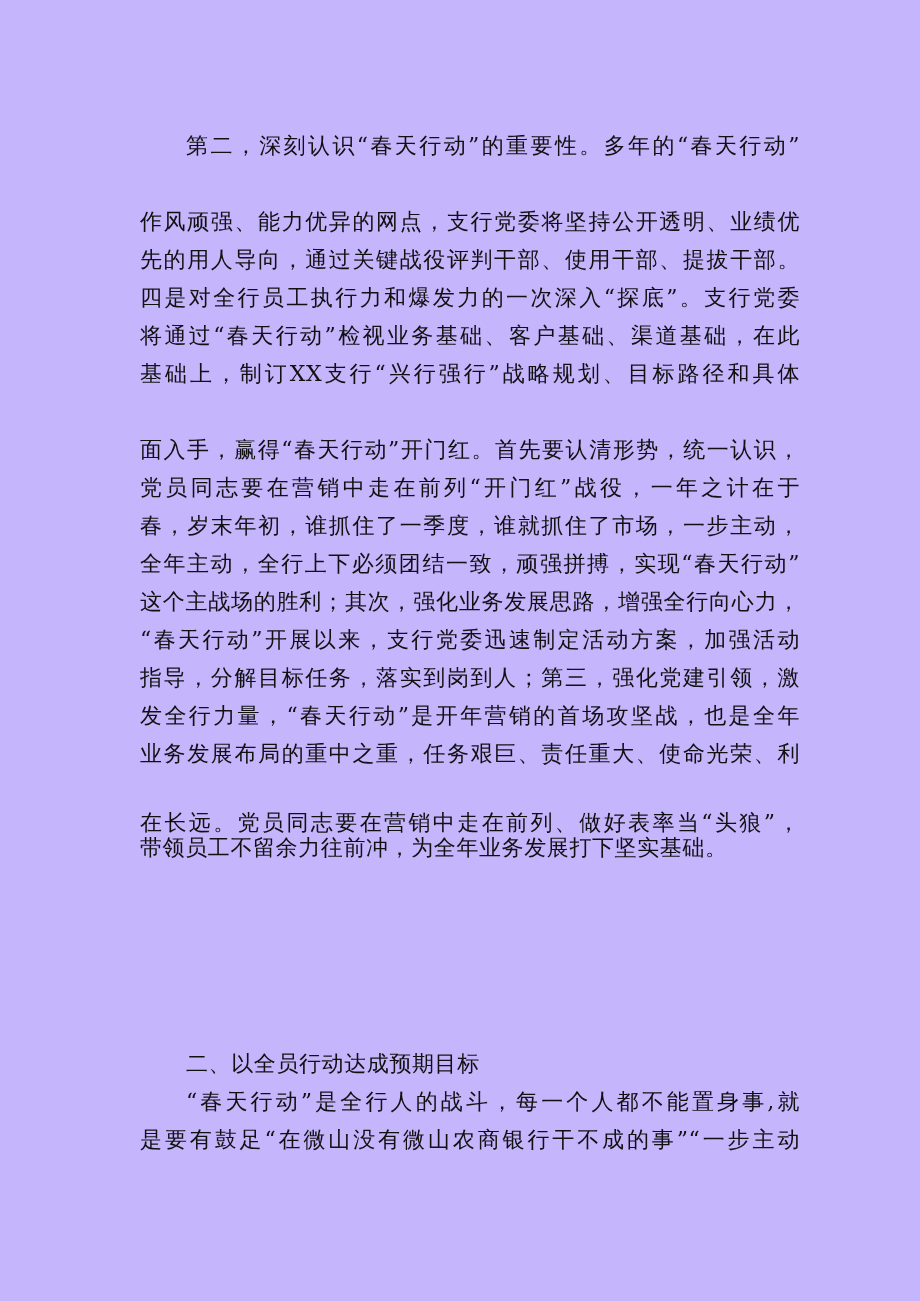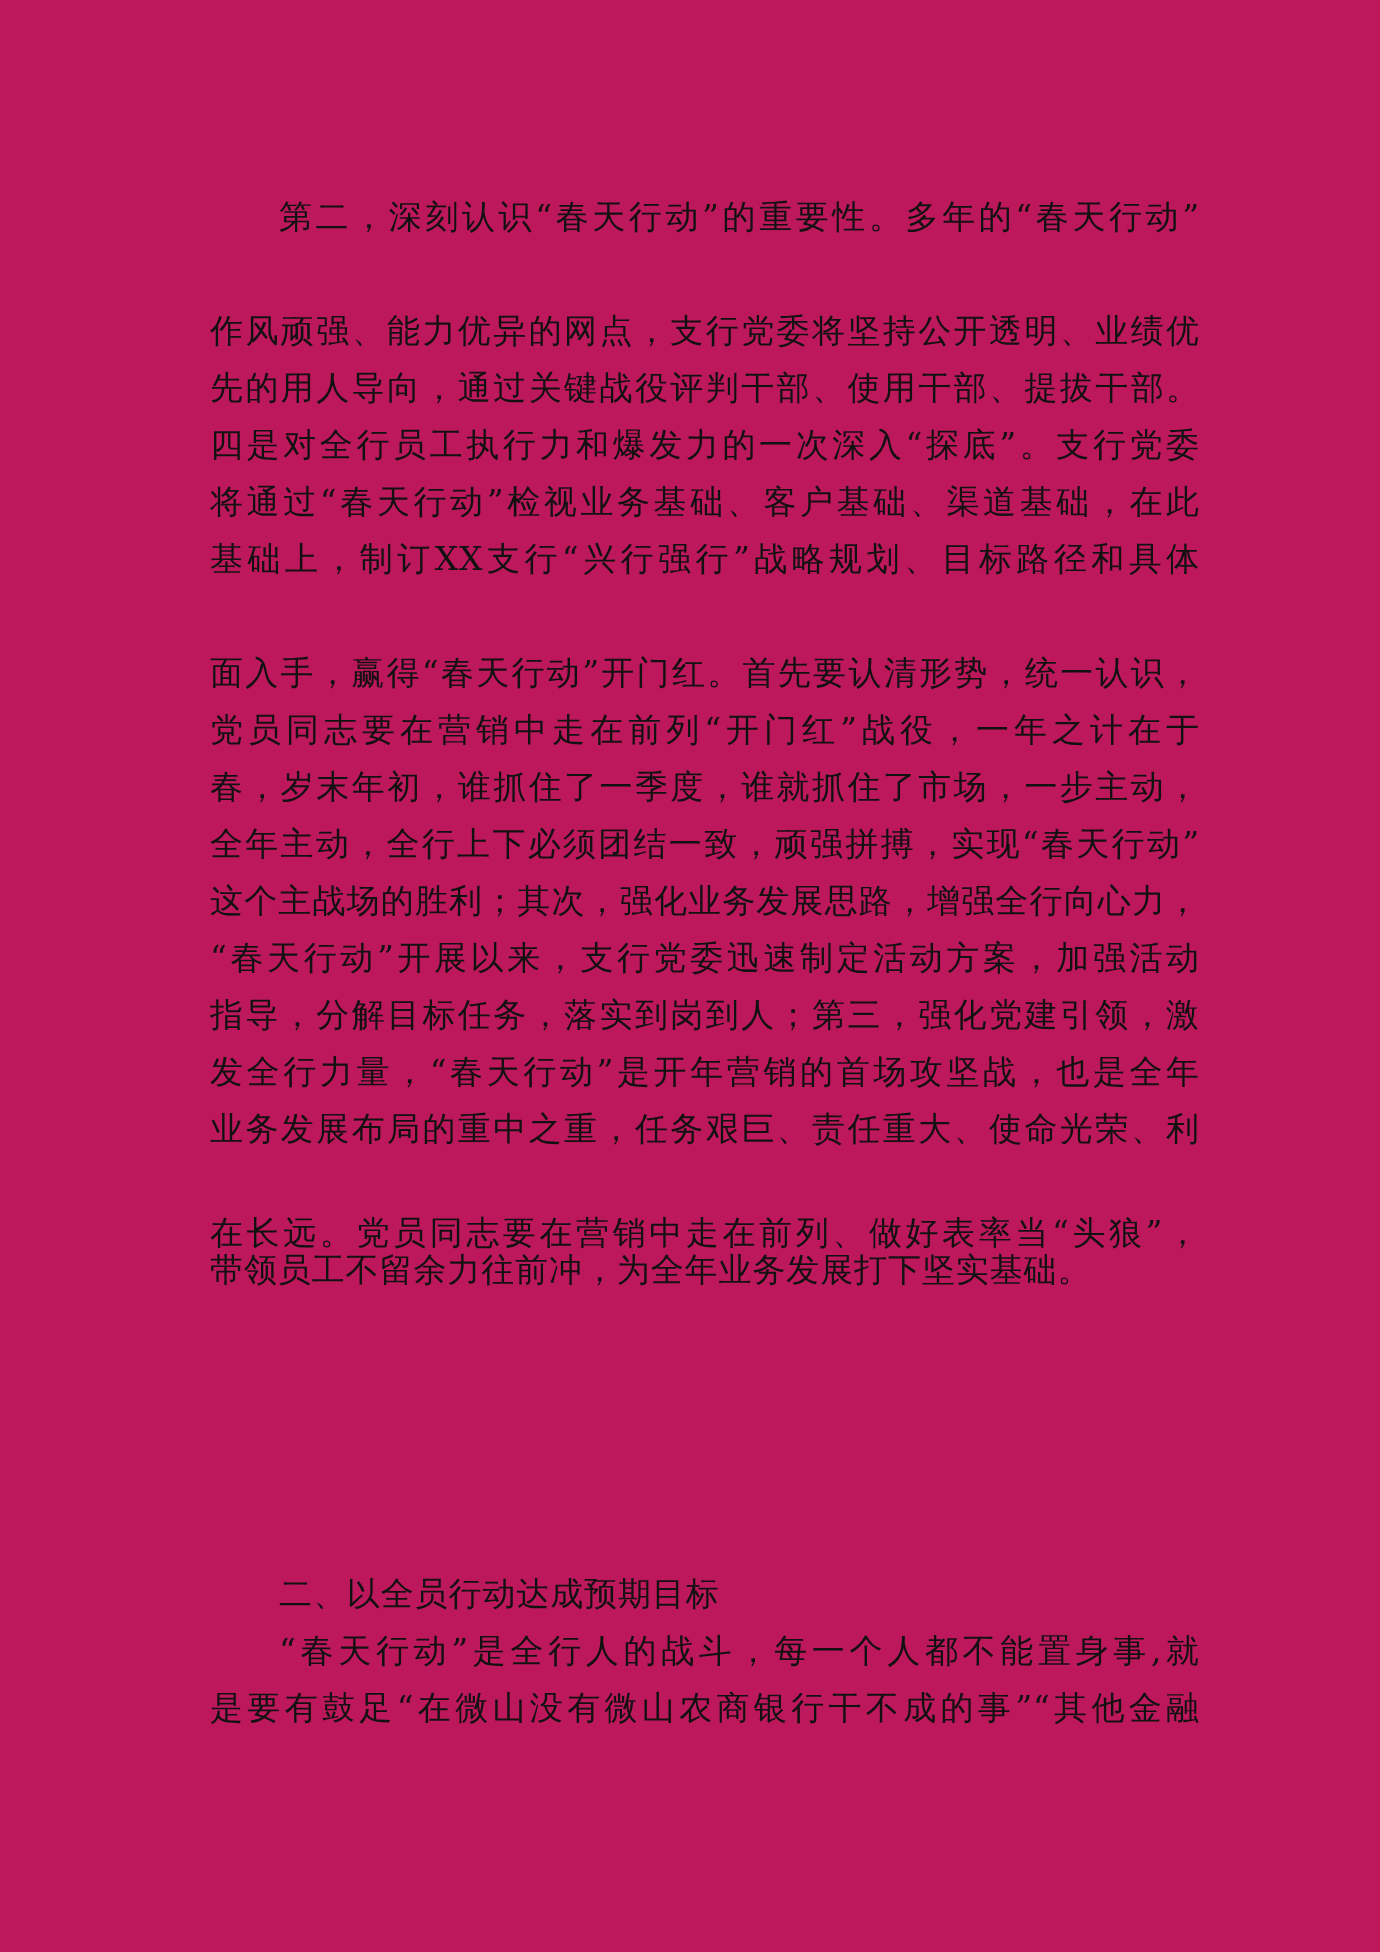--- a/index.html
+++ b/index.html
@@ -14,21 +14,21 @@
       overflow: hidden;
       font-family: "DejaVu Serif", "Liberation Serif", serif;
       color: #111111;
     }
     .page {
       position: absolute;
       left: 0;
       top: 0;
       width: 920px;
       height: 1301px;
-      background: #be185d;
+      background: #c4b5fd;
     }
     .line {
       position: absolute;
       left: 140px;
       width: 660px;
       font-size: 22px;
       line-height: 30px;
       height: 30px;
       white-space: nowrap;
       letter-spacing: 0.6px;
@@ -68,14 +68,14 @@
   <div class="line" style="top:625px">“春天行动”开展以来，支行党委迅速制定活动方案，加强活动</div>
   <div class="line" style="top:663px">指导，分解目标任务，落实到岗到人；第三，强化党建引领，激</div>
   <div class="line" style="top:701px">发全行力量，“春天行动”是开年营销的首场攻坚战，也是全年</div>
   <div class="line" style="top:739px">业务发展布局的重中之重，任务艰巨、责任重大、使命光荣、利</div>
   <div class="line" style="top:808px">在长远。党员同志要在营销中走在前列、做好表率当“头狼”，</div>
   <div class="line last" style="top:815px">带领员工不留余力往前冲，为全年业务发展打下坚实基础。</div>
 
   <div class="line heading" style="top:1049px">二、以全员行动达成预期目标</div>
 
   <div class="line indent" style="top:1087px">“春天行动”是全行人的战斗，每一个人都不能置身事,就</div>
-  <div class="line" style="top:1125px">是要有鼓足“在微山没有微山农商银行干不成的事”“其他金融</div>
+  <div class="line" style="top:1125px">是要有鼓足“在微山没有微山农商银行干不成的事”“一步主动</div>
 </div>
 
 </body></html>

